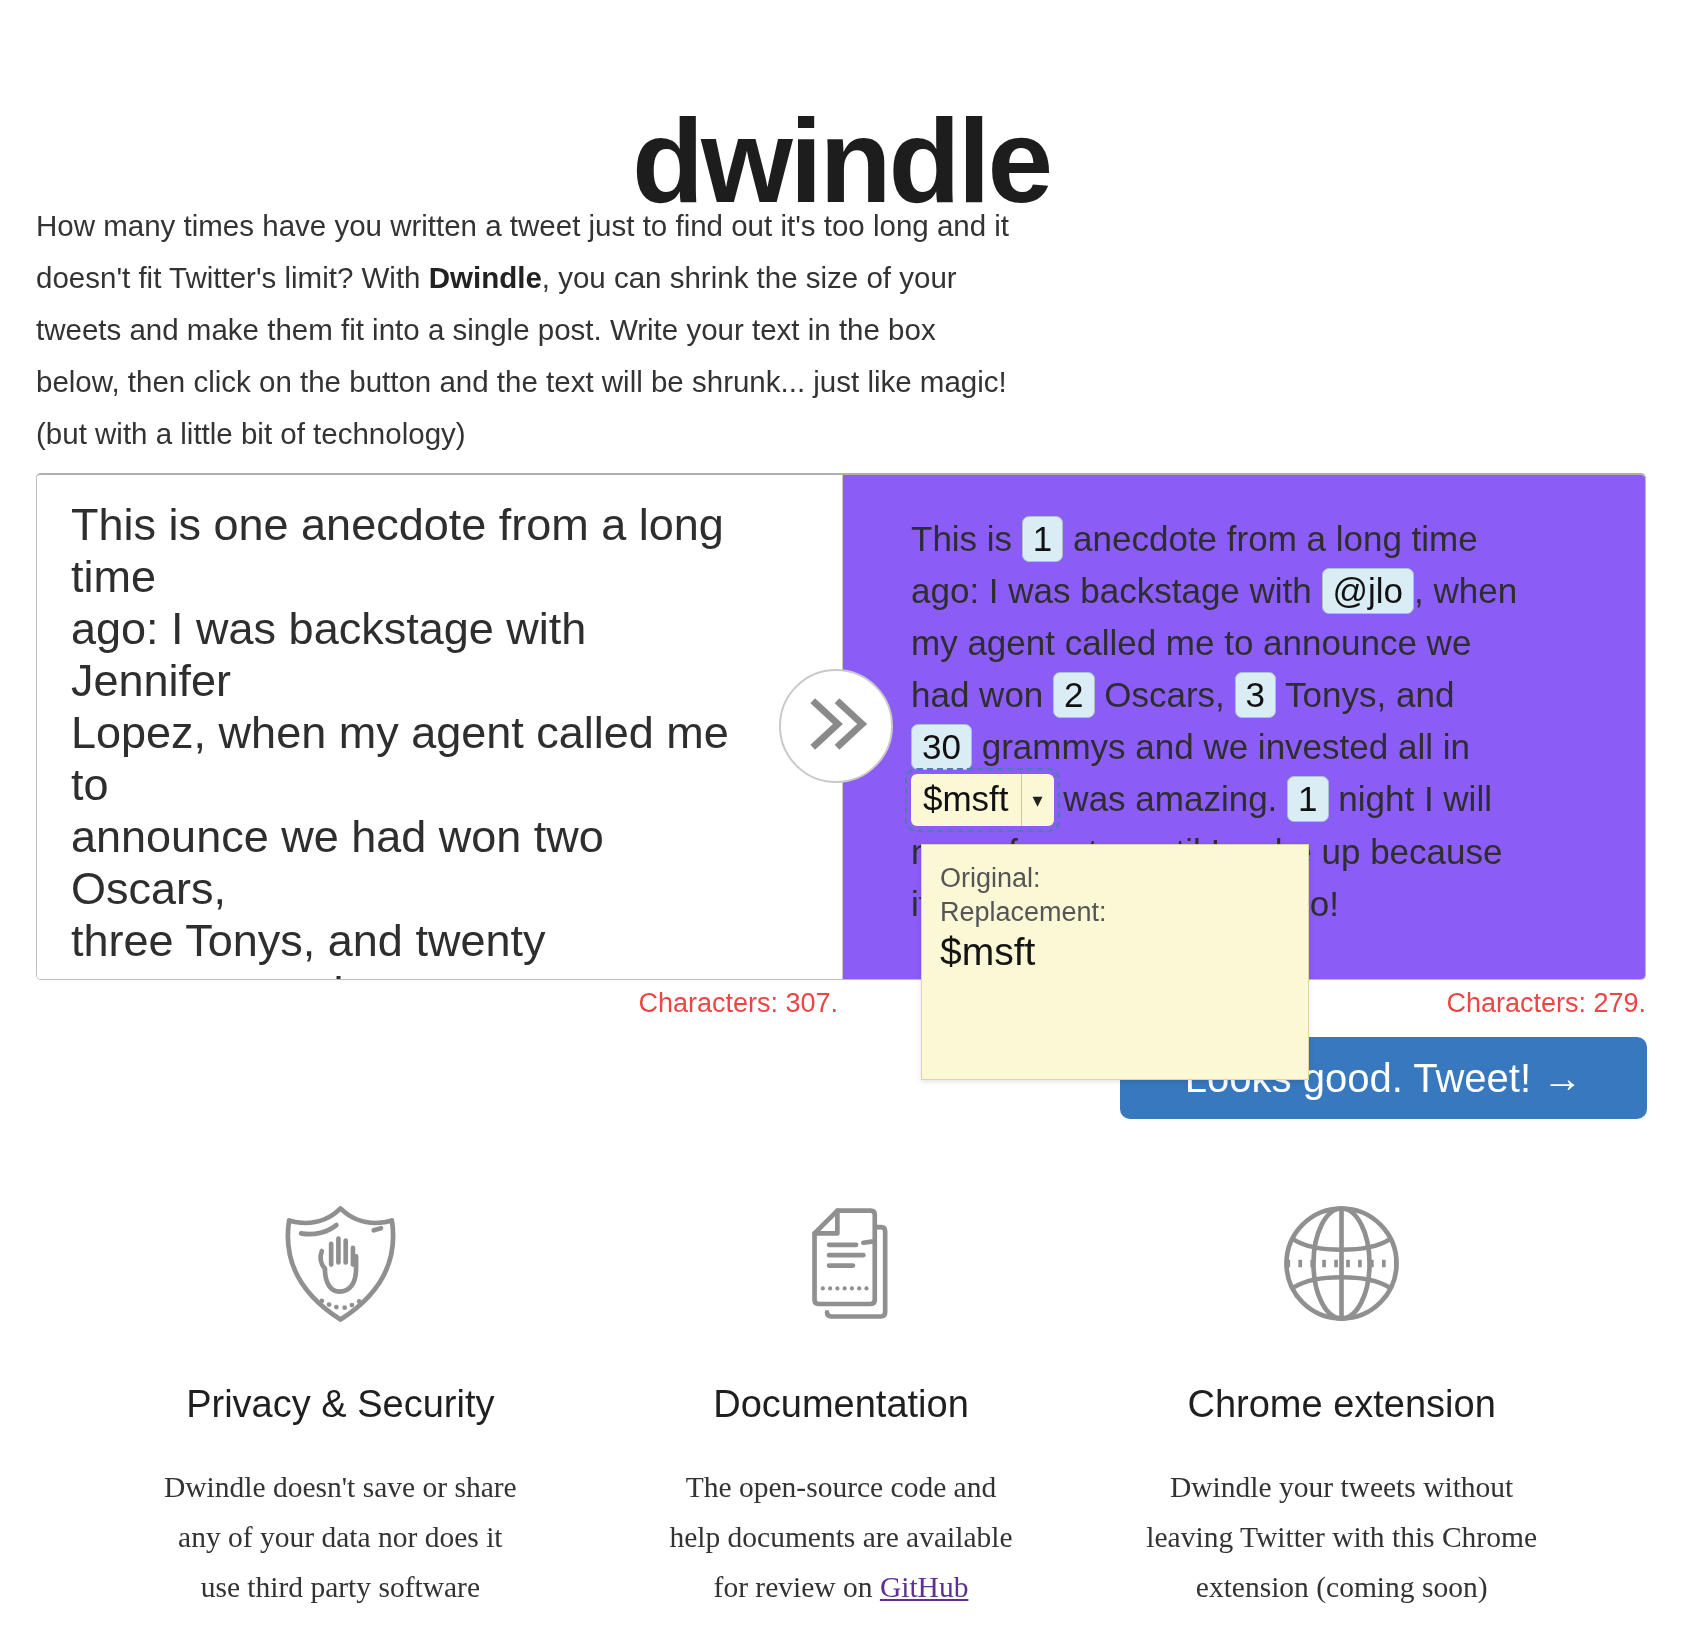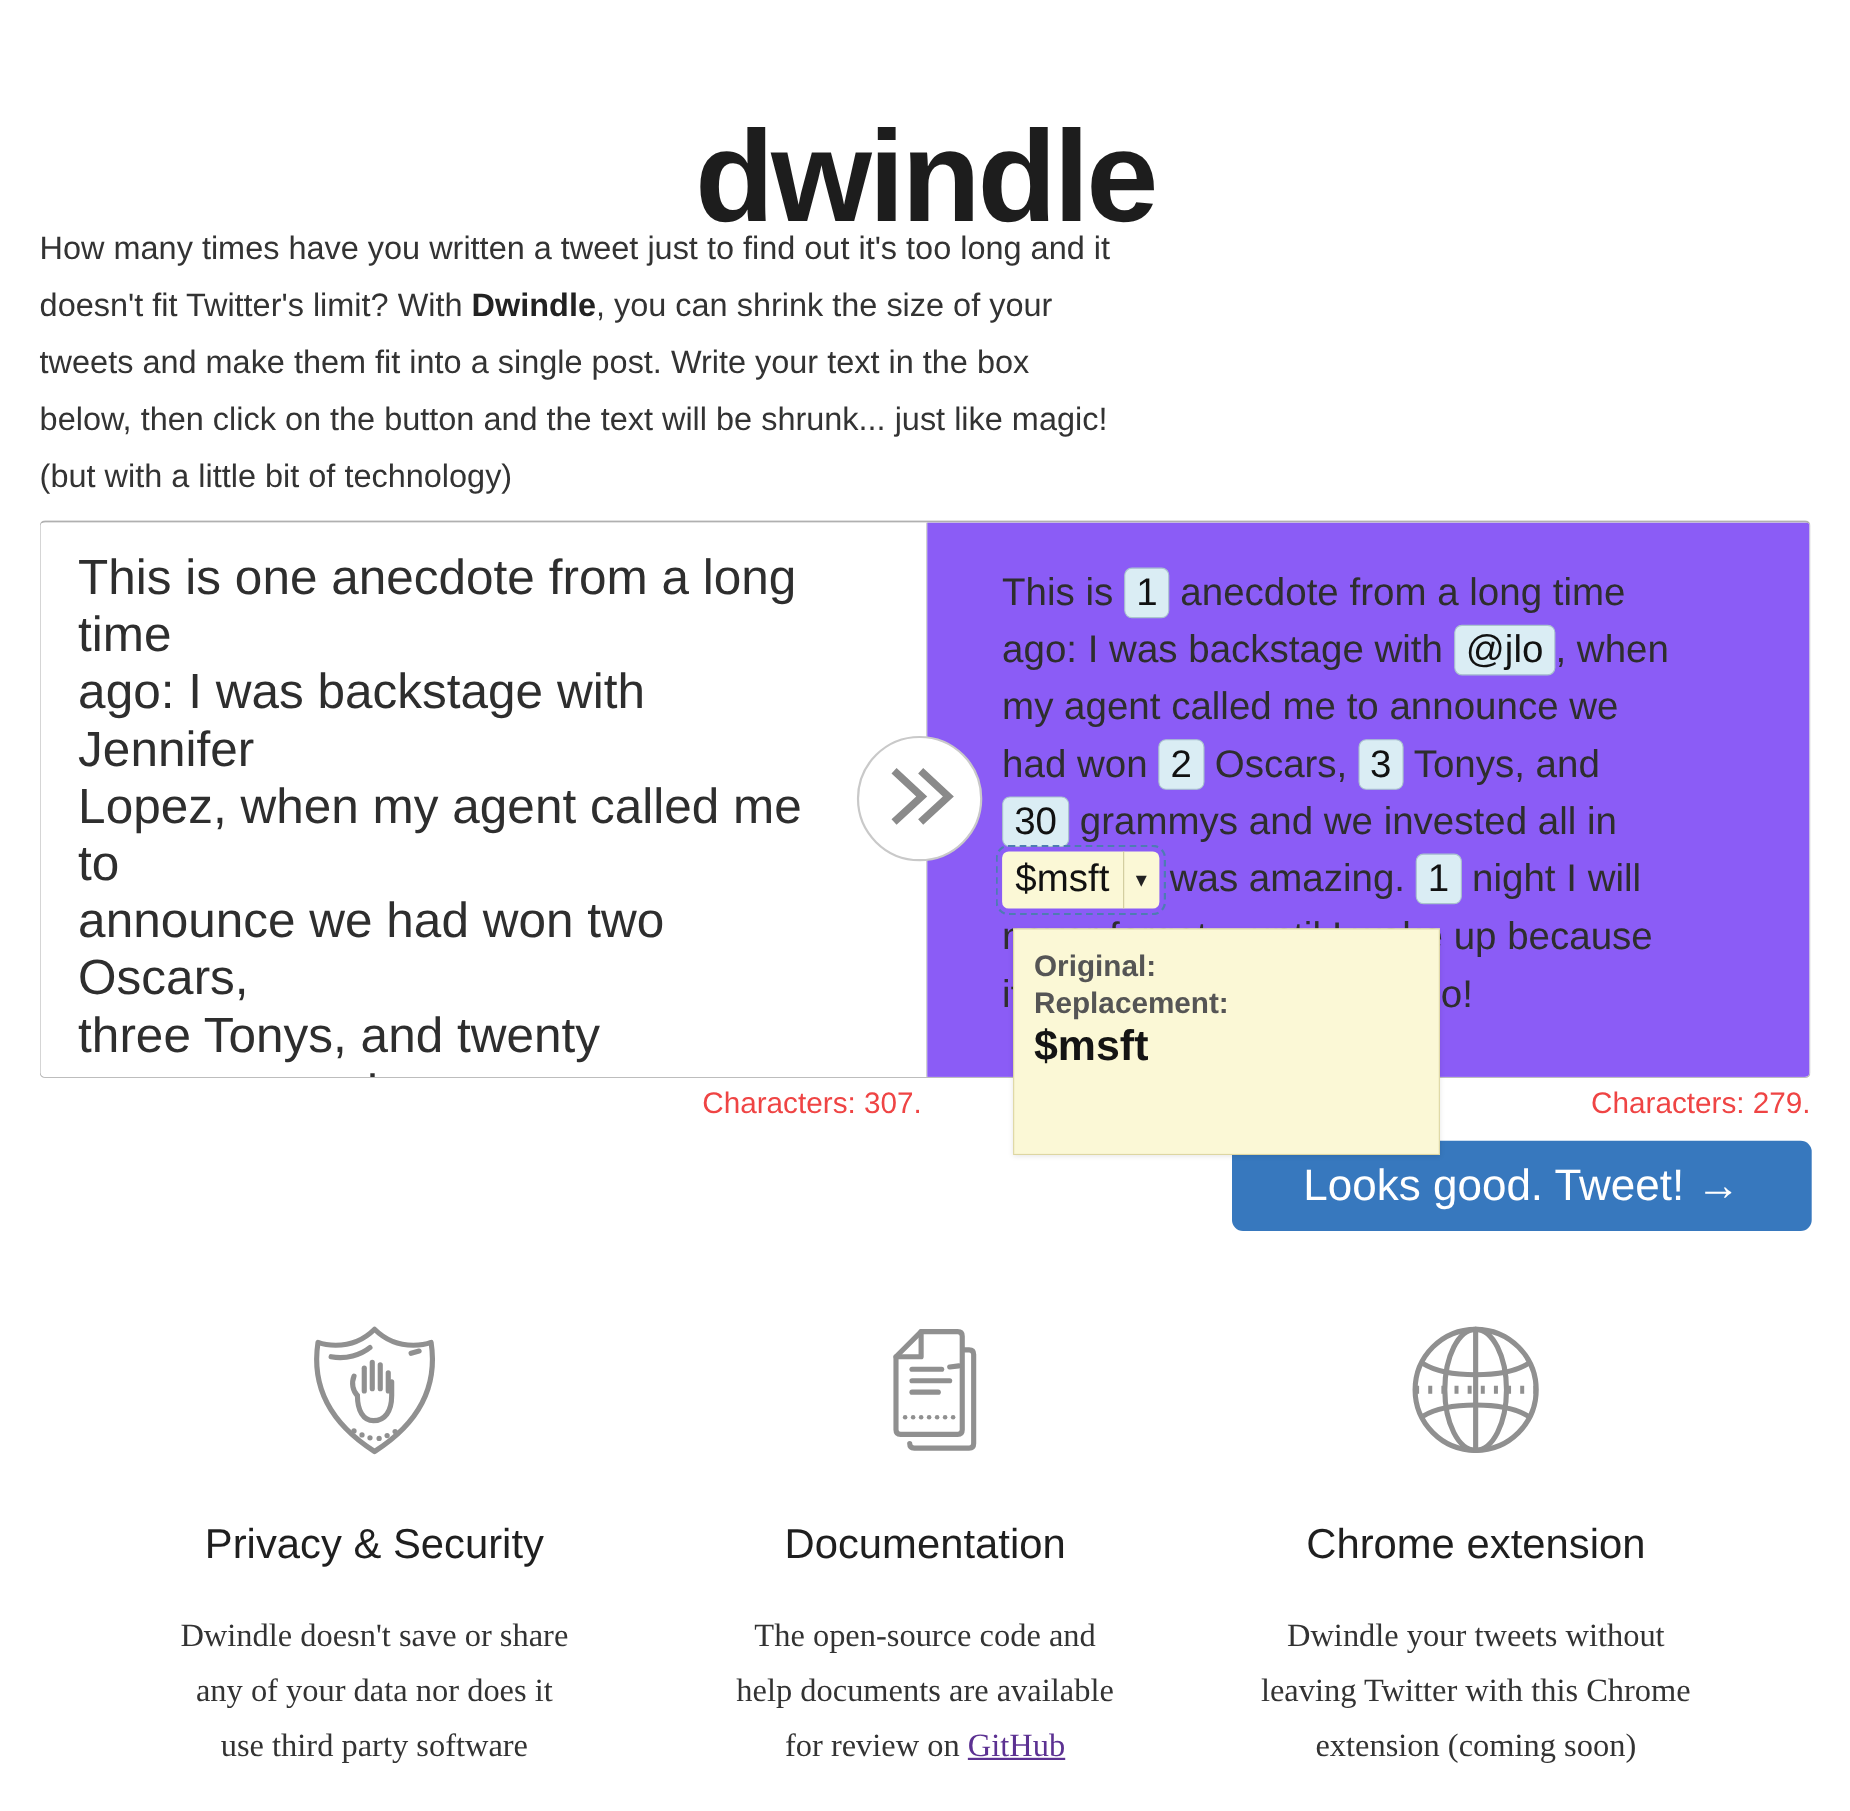--- a/index.html
+++ b/index.html
@@ -38,23 +38,23 @@
   .msft-arrow{display:flex;align-items:center;padding:0 11px;font-size:20px;color:#222;}
 
   .char-count{position:absolute;top:988px;font-size:27px;color:#ef4444;text-align:right;}
   .char-count.left{left:36px;width:802px;}
   .char-count.right{left:842px;width:804px;}
 
   .badge{position:absolute;left:779px;top:669px;width:114px;height:114px;
          background:#fff;border:2px solid #c9c9c9;border-radius:50%;
          box-sizing:border-box;display:flex;align-items:center;justify-content:center;z-index:3;}
 
-  .tooltip{position:absolute;left:921px;top:844px;width:388px;height:206px;
+  .tooltip{position:absolute;left:921px;top:844px;width:388px;height:236px;
            box-sizing:border-box;background:#fbf8d6;border:1px solid #ddd6a2;
-           padding:16px 18px;z-index:6;box-shadow:0 2px 5px rgba(0,0,0,0.10);font-weight:bold;}
+           padding:16px 18px;z-index:6;box-shadow:0 2px 5px rgba(0,0,0,0.10);}
   .tooltip .lbl{font-size:27px;color:#555;line-height:34px;}
   .tooltip .val{font-size:39px;color:#141414;line-height:46px;margin-bottom:24px;}
 
   .tweet-btn{position:absolute;left:1120px;top:1037px;width:527px;height:82px;
              background:#3778be;border:none;border-radius:10px;color:#fff;
              font-family:"Liberation Sans",sans-serif;font-size:40px;cursor:pointer;
              display:flex;align-items:center;justify-content:center;z-index:1;}
 
   .footer{position:absolute;left:0;top:1150px;width:1682px;box-sizing:border-box;
           padding:0 90px;display:grid;grid-template-columns:repeat(3,1fr);

